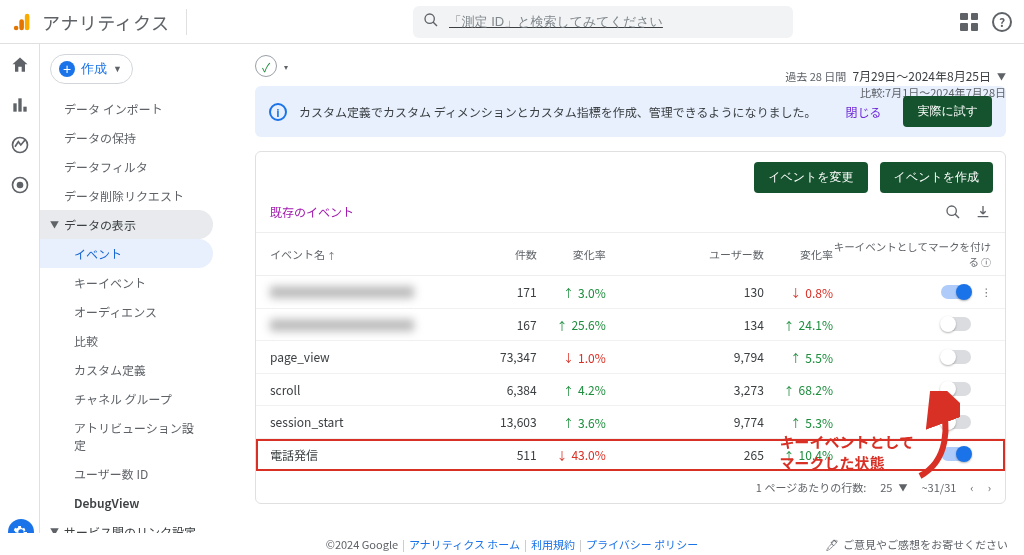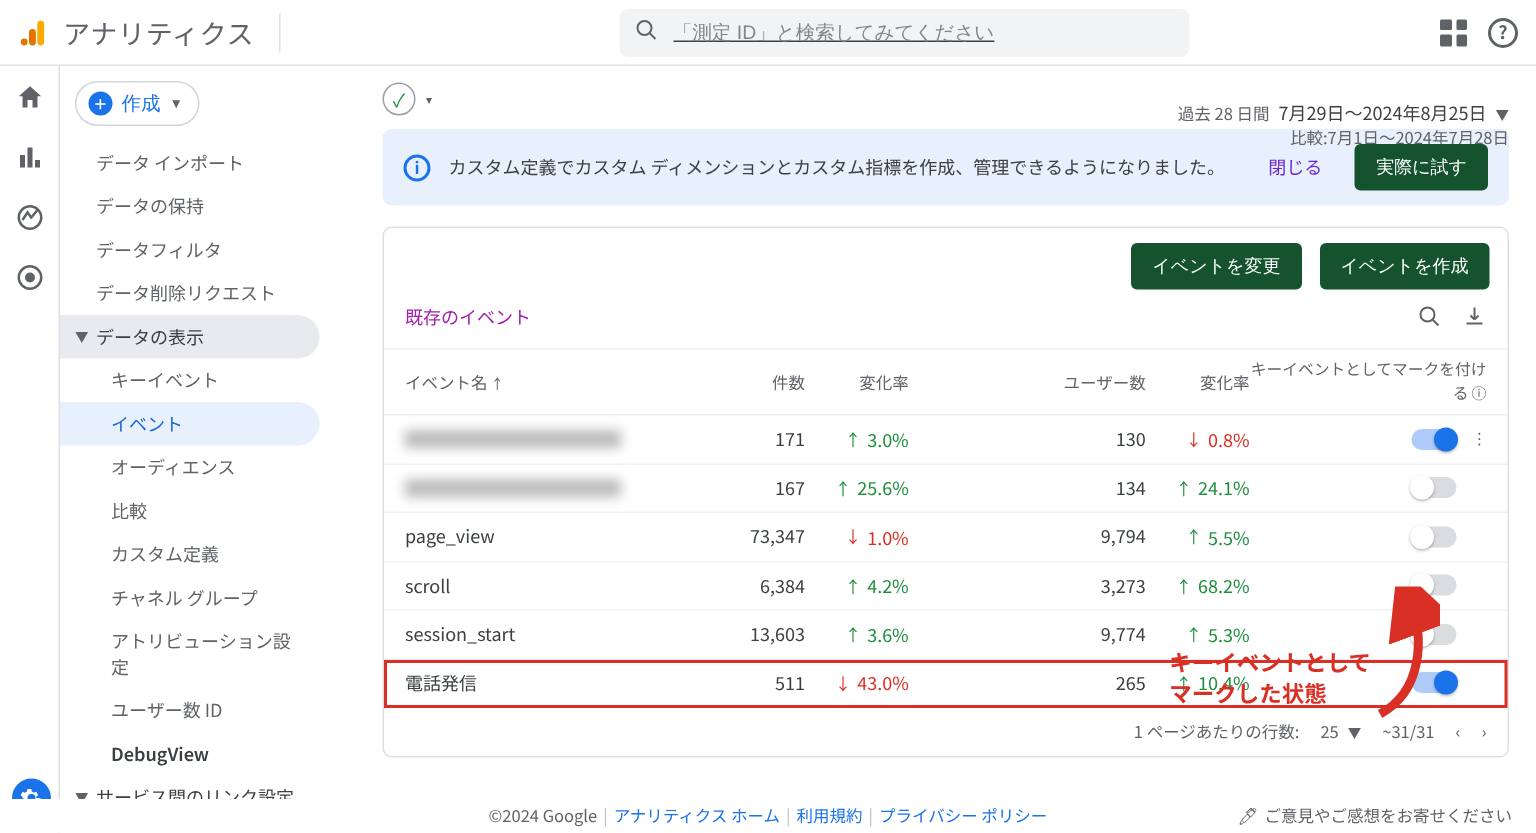--- a/index.html
+++ b/index.html
@@ -167,22 +167,22 @@
       <div class="side-item">データ インポート</div>
       <div class="side-item">データの保持</div>
       <div class="side-item">データフィルタ</div>
       <div class="side-item">データ削除リクエスト</div>
     </div>
   <div class="side-group active-group">
     <span class="arrow">▼</span>
     <span>データの表示</span>
   </div>
   <div id="side-display">
+      <div class="side-sub active">イベント</div>
       <div class="side-sub">キーイベント</div>
-      <div class="side-sub active">イベント</div>
       <div class="side-sub">オーディエンス</div>
       <div class="side-sub">比較</div>
       <div class="side-sub">カスタム定義</div>
       <div class="side-sub">チャネル グループ</div>
       <div class="side-sub">アトリビューション設定</div>
       <div class="side-sub">ユーザー数 ID</div>
       <div class="side-sub bold">DebugView</div>
     </div>
   <div class="side-group">
     <span class="arrow">▼</span>

